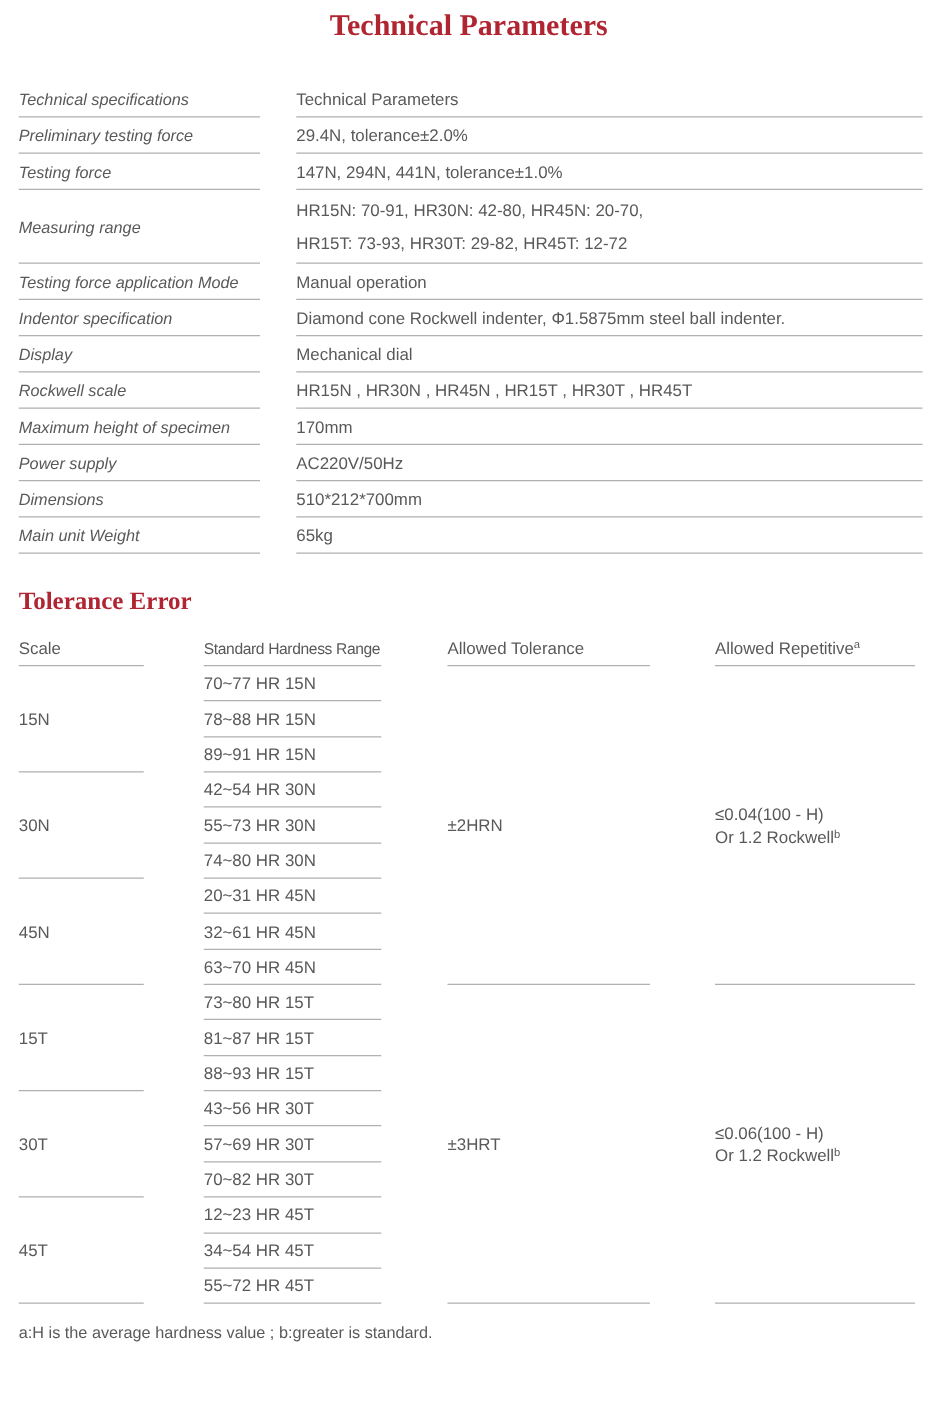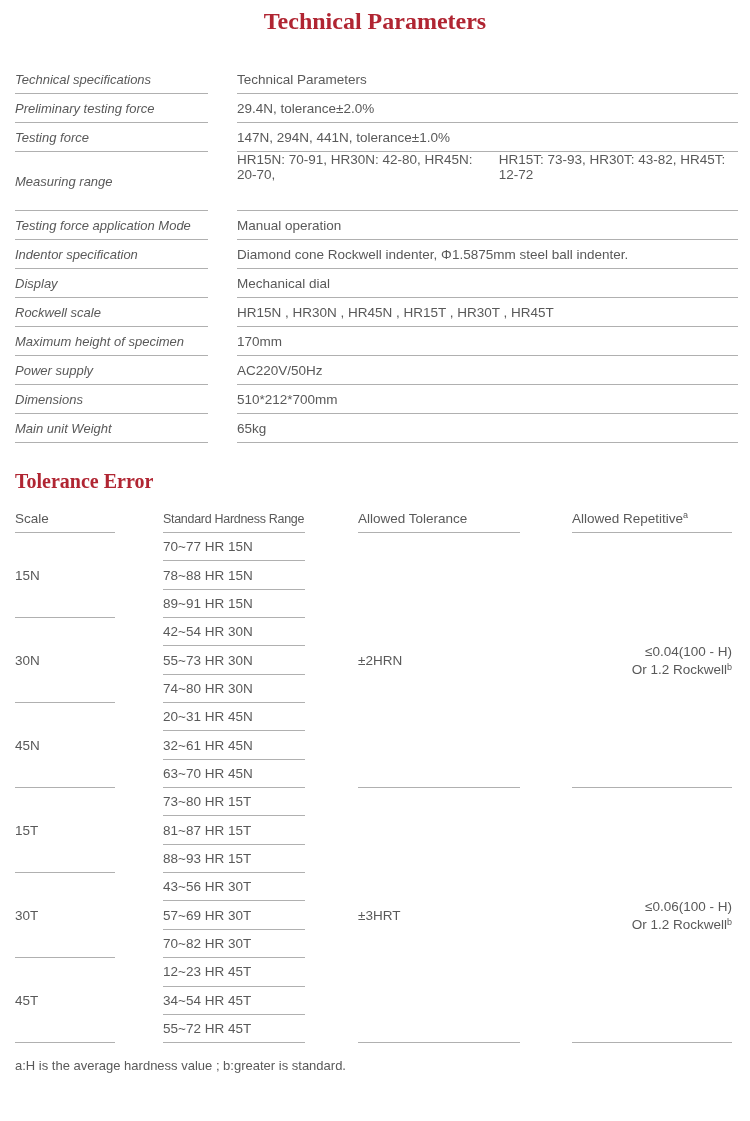--- a/index.html
+++ b/index.html
@@ -50,20 +50,21 @@
     font-style: italic;
   }
   .t1-gap { width: 29px; }
   .t1-value {
     flex: 1;
     border-bottom: 1px solid var(--line);
     display: flex;
     align-items: center;
   }
   .t1-value.multi {
+    flex-direction: column;
     align-items: flex-start;
     justify-content: center;
     gap: 11px;
   }
   
   .t2 {
     margin: 12px 0 0 15px;
     display: grid;
     grid-template-columns: 100px 48px 142px 53px 162px 52px 160px;
     grid-template-rows: 28px repeat(18, 28.35px);
@@ -76,21 +77,21 @@
     align-items: center;
     white-space: nowrap;
   }
   .c1 { grid-column: 1; }
   .c3 { grid-column: 3; }
   .c5 { grid-column: 5; }
   .c7 { grid-column: 7; }
   .condensed { font-size: 12.5px; letter-spacing: -0.3px; }
   .rep-block {
     flex-direction: column;
-    align-items: flex-end;
+    align-items: flex-start;
     justify-content: center;
     gap: 3px;
   }
   .sup {
     font-size: 9px;
     position: relative;
     top: -4px;
   }
   .footnote {
     margin: 15px 0 0 15px;
@@ -117,21 +118,21 @@
   <div class="t1-row">
     <div class="t1-label">Testing force</div>
     <div class="t1-gap"></div>
     <div class="t1-value">147N, 294N, 441N, tolerance±1.0%</div>
   </div>
   <div class="t1-row tall">
     <div class="t1-label">Measuring range</div>
     <div class="t1-gap"></div>
     <div class="t1-value multi">
       <div>HR15N: 70-91, HR30N: 42-80, HR45N: 20-70,</div>
-      <div>HR15T: 73-93, HR30T: 43-82, HR45T: 12-72</div>
+      <div>HR15T: 73-93, HR30T: 29-82, HR45T: 12-72</div>
     </div>
   </div>
   <div class="t1-row">
     <div class="t1-label">Testing force application Mode</div>
     <div class="t1-gap"></div>
     <div class="t1-value">Manual operation</div>
   </div>
   <div class="t1-row">
     <div class="t1-label">Indentor specification</div>
     <div class="t1-gap"></div>

